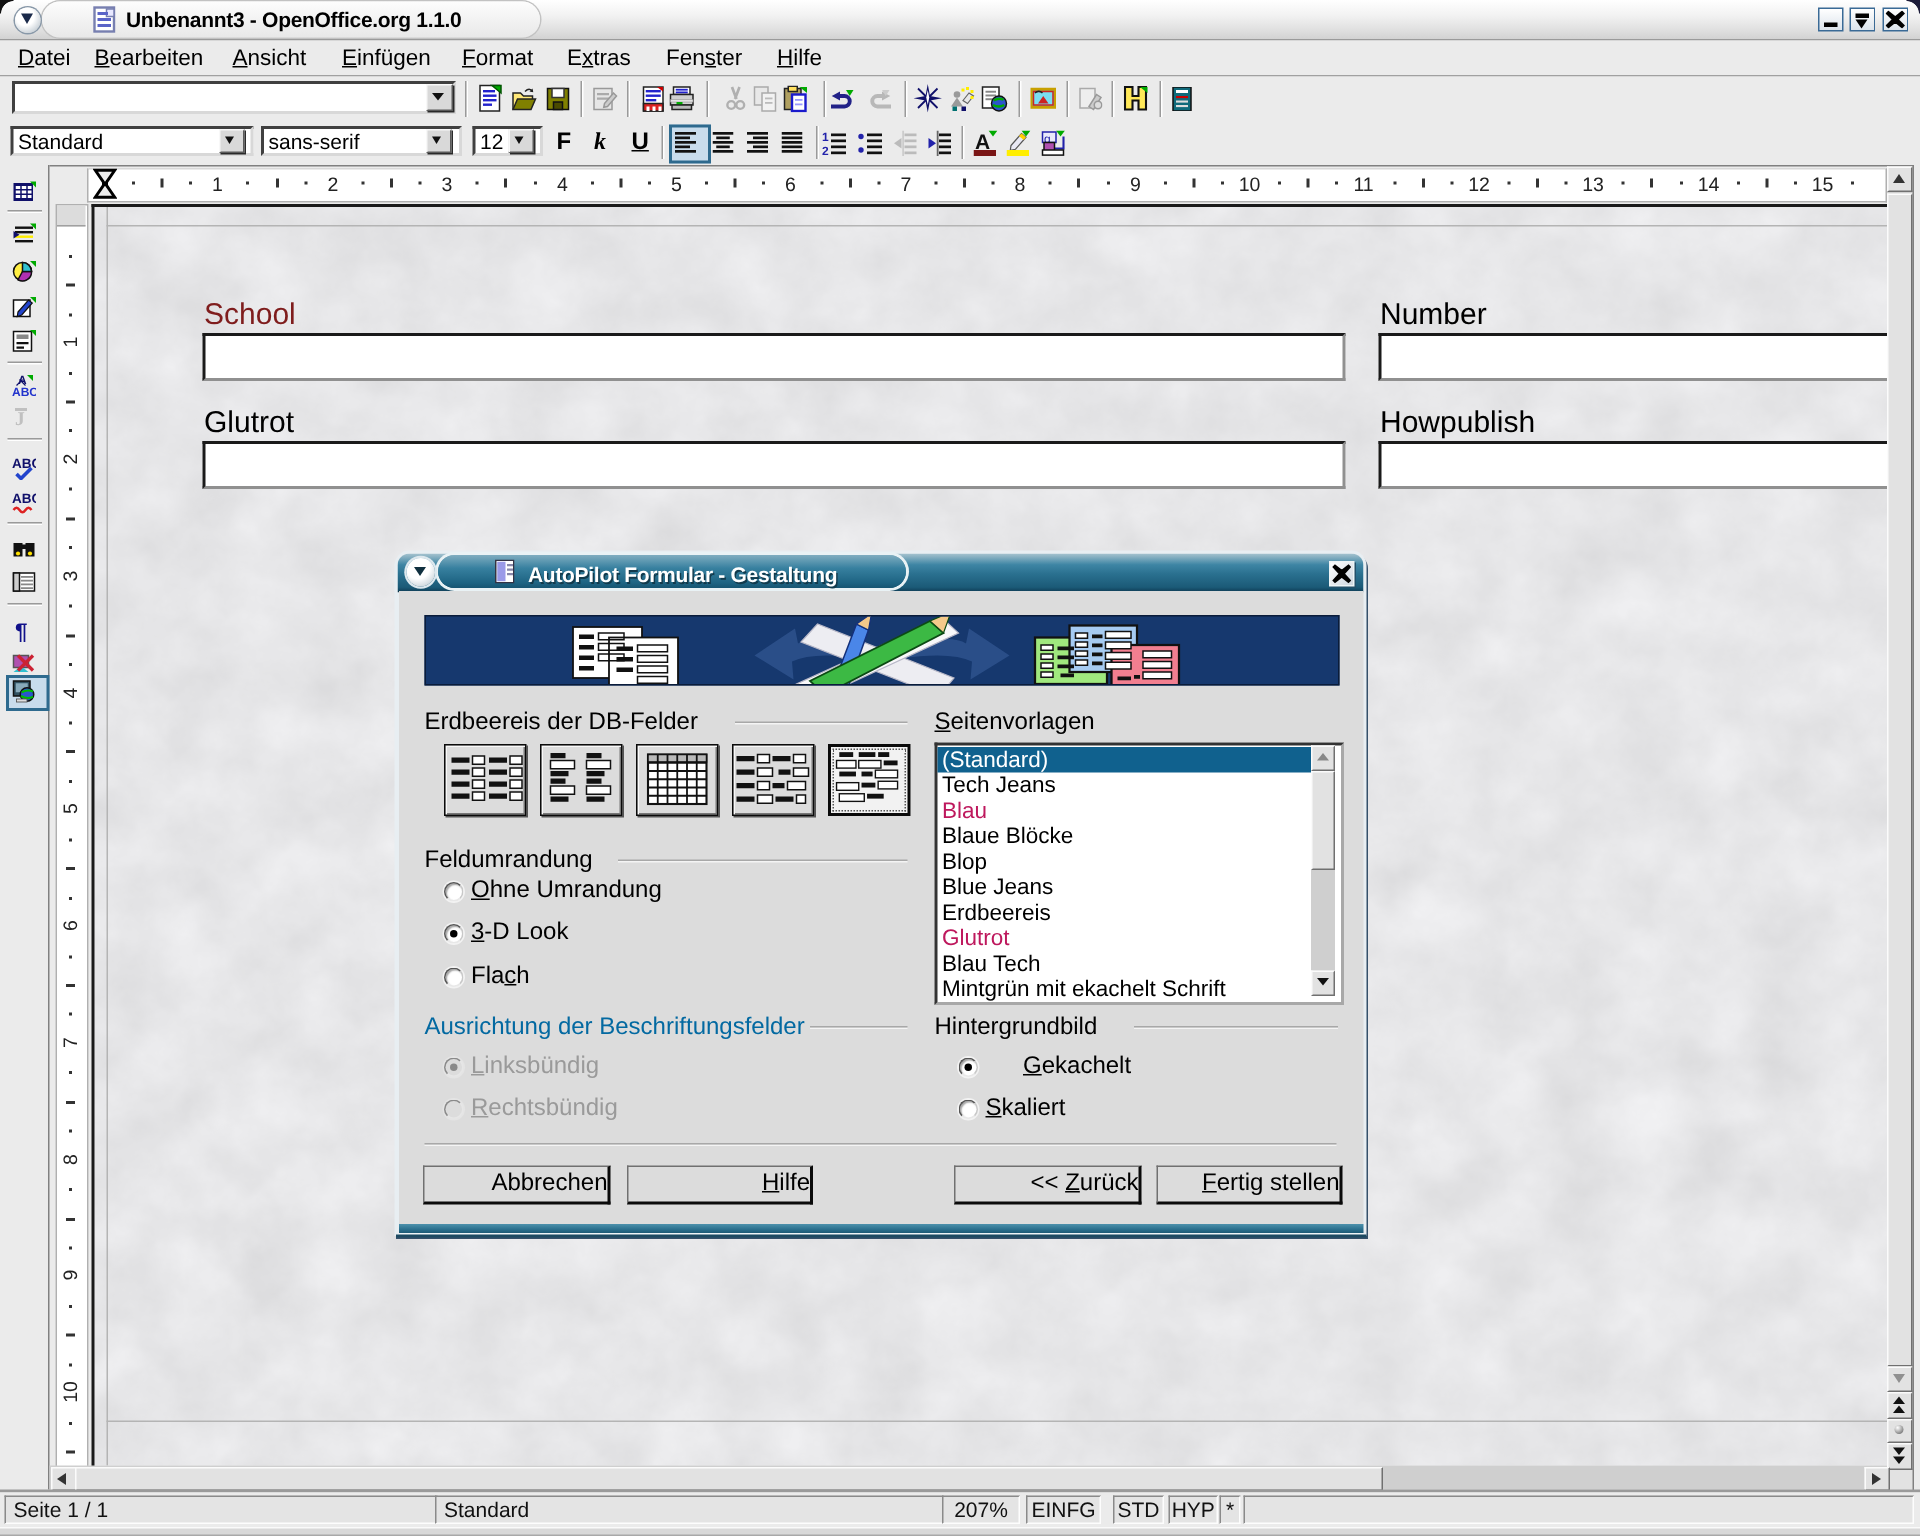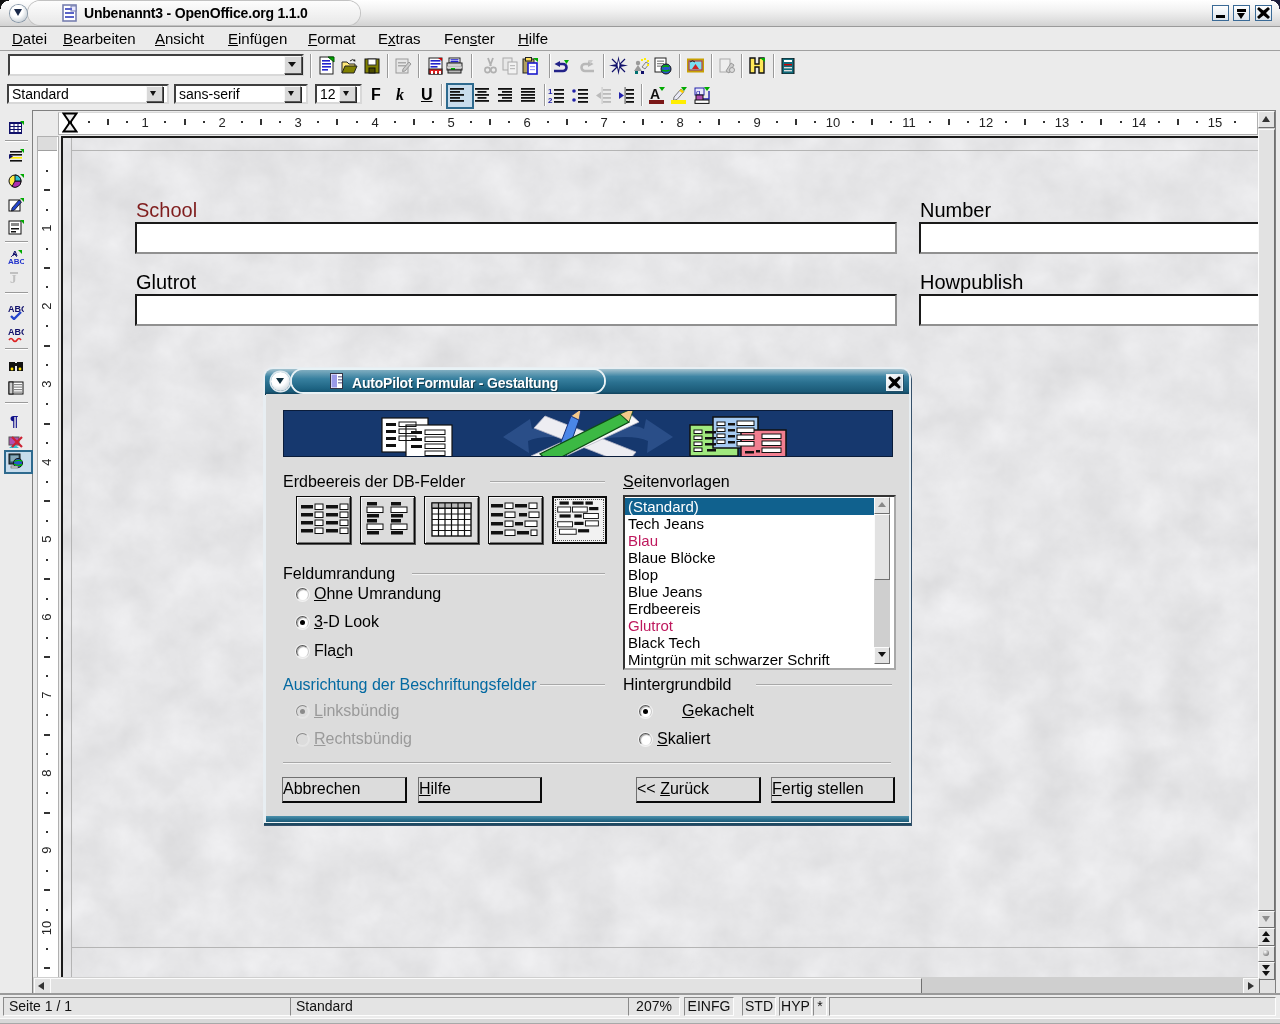--- a/index.html
+++ b/index.html
@@ -10,21 +10,21 @@
 .rbtn{background:#d9d9d9;border:1px solid;border-color:#f8f8f8 #5a5a5a #5a5a5a #f8f8f8;box-shadow:1px 1px 0 #2a2a2a}
 .radio{position:absolute;width:11px;height:11px;border-radius:50%;background:#fff;
  border:1px solid #555;border-bottom-color:#e8e8e8;border-right-color:#c8c8c8;box-shadow:0 0 0 1px #f2f2f2,inset 1px 1px 1px rgba(0,0,0,0.35)}
 .radio.on::after{content:"";position:absolute;left:3px;top:3px;width:5px;height:5px;border-radius:50%;background:#000}
 .radio.dis{border-color:#8a8a8a #e6e6e6 #e6e6e6 #8a8a8a;background:#dcdcdc;box-shadow:0 0 0 1px #e4e4e4}
 .radio.dis.on::after{background:#8a8a8a}
 .dlbl{position:absolute;font-size:16px;color:#000;white-space:pre}
 .glin{position:absolute;height:1px;background:#a8a8a8;box-shadow:0 1px 0 #f4f4f4}
 .dbtn{position:absolute;height:23px;background:#dcdcdc;border:1px solid #707070;
  border-right:2px solid #0a0a0a;border-bottom:2px solid #0a0a0a;
- font-size:16px;color:#000;text-align:left;line-height:22px}
+ font-size:16px;color:#000;text-align:right;line-height:22px}
 u{text-decoration:underline}
 </style></head>
 <body>
 
 <div class="ab" id="titlebar" style="left:0;top:0;width:1280px;height:26px;
  background:linear-gradient(#ffffff,#f2f2f2 40%,#dedede 80%,#d2d2d2);border-bottom:1px solid #9a9a9a"></div>
 <div class="ab" style="left:28px;top:1px;width:332px;height:24px;border-radius:12px;
  background:linear-gradient(#fdfdfd,#e8e8e8);box-shadow:0 0 0 1px #c2c2c2"></div>
 <div class="ab" style="left:10px;top:5px;width:17px;height:17px;border-radius:50%;
  background:radial-gradient(circle at 40% 35%,#ffffff 0 40%,#cdd4da 75%,#9aa6b2);box-shadow:0 0 0 1px #8898a8"></div>
@@ -757,22 +757,22 @@
     <div class="dlbl" style="left:623px;top:473px"><u>S</u>eitenvorlagen</div>
     <div class="ab" style="left:623px;top:495px;width:269px;height:171px;background:#fff;border:2px solid;border-color:#333 #a8a8a8 #a8a8a8 #333"></div>
     <div class="ab" style="left:625px;top:497.5px;width:249px;height:17px;background:#10618e;color:#fff;font-size:15px;line-height:17px;padding-left:3px">(Standard)</div>
     <div class="ab" style="left:628px;top:514.5px;height:17px;color:#000;font-size:15px;line-height:17px;white-space:pre">Tech Jeans</div>
     <div class="ab" style="left:628px;top:531.5px;height:17px;color:#be185d;font-size:15px;line-height:17px;white-space:pre">Blau</div>
     <div class="ab" style="left:628px;top:548.5px;height:17px;color:#000;font-size:15px;line-height:17px;white-space:pre">Blaue Blöcke</div>
     <div class="ab" style="left:628px;top:565.5px;height:17px;color:#000;font-size:15px;line-height:17px;white-space:pre">Blop</div>
     <div class="ab" style="left:628px;top:582.5px;height:17px;color:#000;font-size:15px;line-height:17px;white-space:pre">Blue Jeans</div>
     <div class="ab" style="left:628px;top:599.5px;height:17px;color:#000;font-size:15px;line-height:17px;white-space:pre">Erdbeereis</div>
     <div class="ab" style="left:628px;top:616.5px;height:17px;color:#be185d;font-size:15px;line-height:17px;white-space:pre">Glutrot</div>
-    <div class="ab" style="left:628px;top:633.5px;height:17px;color:#000;font-size:15px;line-height:17px;white-space:pre">Black Tech</div>
-    <div class="ab" style="left:628px;top:650.5px;height:17px;color:#000;font-size:15px;line-height:17px;white-space:pre">Mintgrün mit schwarzer Schrift</div>
+    <div class="ab" style="left:628px;top:633.5px;height:17px;color:#000;font-size:15px;line-height:17px;white-space:pre">Blau Tech</div>
+    <div class="ab" style="left:628px;top:650.5px;height:17px;color:#000;font-size:15px;line-height:17px;white-space:pre">Mintgrün mit ekachelt Schrift</div>
     <div class="ab" style="left:874px;top:497px;width:16px;height:167px;background:#cfcfcf"></div>
     <div class="ab" style="left:874px;top:497px;width:14px;height:15px;background:#e2e2e2;border:1px solid;border-color:#fbfbfb #707070 #707070 #fbfbfb"></div>
     <div class="ab" style="left:878px;top:502px;width:0;height:0;border:4px solid transparent;border-bottom:5px solid #888;border-top:none"></div>
     <div class="ab" style="left:874px;top:514px;width:14px;height:64px;background:#e2e2e2;border:1px solid;border-color:#fbfbfb #707070 #707070 #fbfbfb"></div>
     <div class="ab" style="left:874px;top:647px;width:14px;height:15px;background:#e2e2e2;border:1px solid;border-color:#fbfbfb #707070 #707070 #fbfbfb"></div>
     <div class="ab" style="left:878px;top:652px;width:0;height:0;border:4px solid transparent;border-top:5px solid #111;border-bottom:none"></div>
     <div class="dlbl" style="left:283px;top:565px">Feldumrandung</div>
     <div class="glin" style="left:412px;top:573px;width:193px"></div>
     <div class="radio" style="left:296px;top:588px"></div>
     <div class="dlbl" style="left:314px;top:585px"><u>O</u>hne Umrandung</div>

